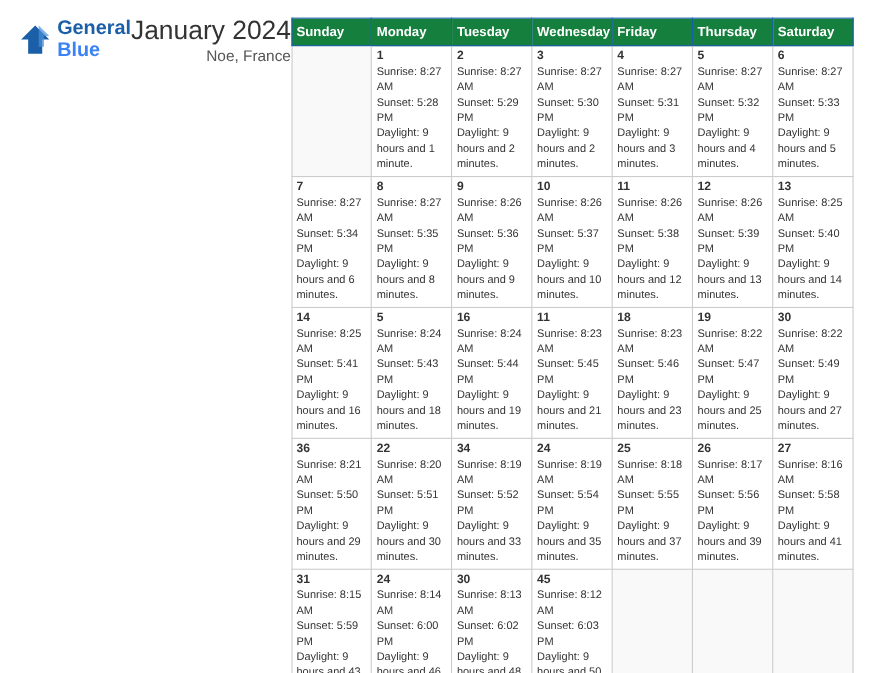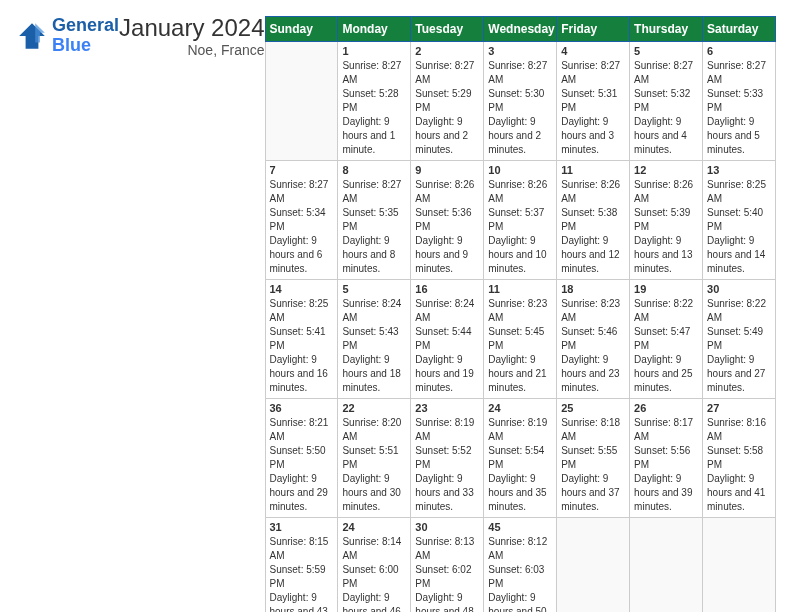--- a/index.html
+++ b/index.html
@@ -217,21 +217,21 @@
         <tr>
           <td>
             <div class="day-number">36</div>
             <div class="day-info">Sunrise: 8:21 AM<br>Sunset: 5:50 PM<br>Daylight: 9 hours and 29 minutes.</div>
           </td>
           <td>
             <div class="day-number">22</div>
             <div class="day-info">Sunrise: 8:20 AM<br>Sunset: 5:51 PM<br>Daylight: 9 hours and 30 minutes.</div>
           </td>
           <td>
-            <div class="day-number">23</div>
+            <div class="day-number">34</div>
             <div class="day-info">Sunrise: 8:19 AM<br>Sunset: 5:52 PM<br>Daylight: 9 hours and 33 minutes.</div>
           </td>
           <td>
             <div class="day-number">24</div>
             <div class="day-info">Sunrise: 8:19 AM<br>Sunset: 5:54 PM<br>Daylight: 9 hours and 35 minutes.</div>
           </td>
           <td>
             <div class="day-number">25</div>
             <div class="day-info">Sunrise: 8:18 AM<br>Sunset: 5:55 PM<br>Daylight: 9 hours and 37 minutes.</div>
           </td>

